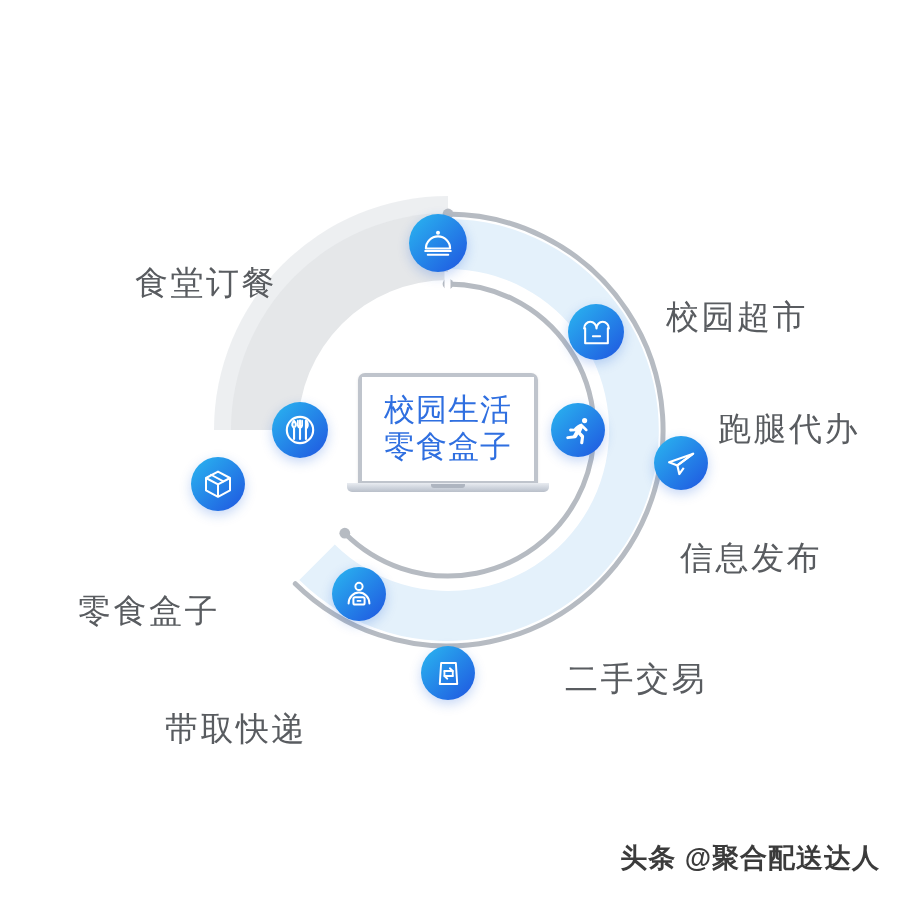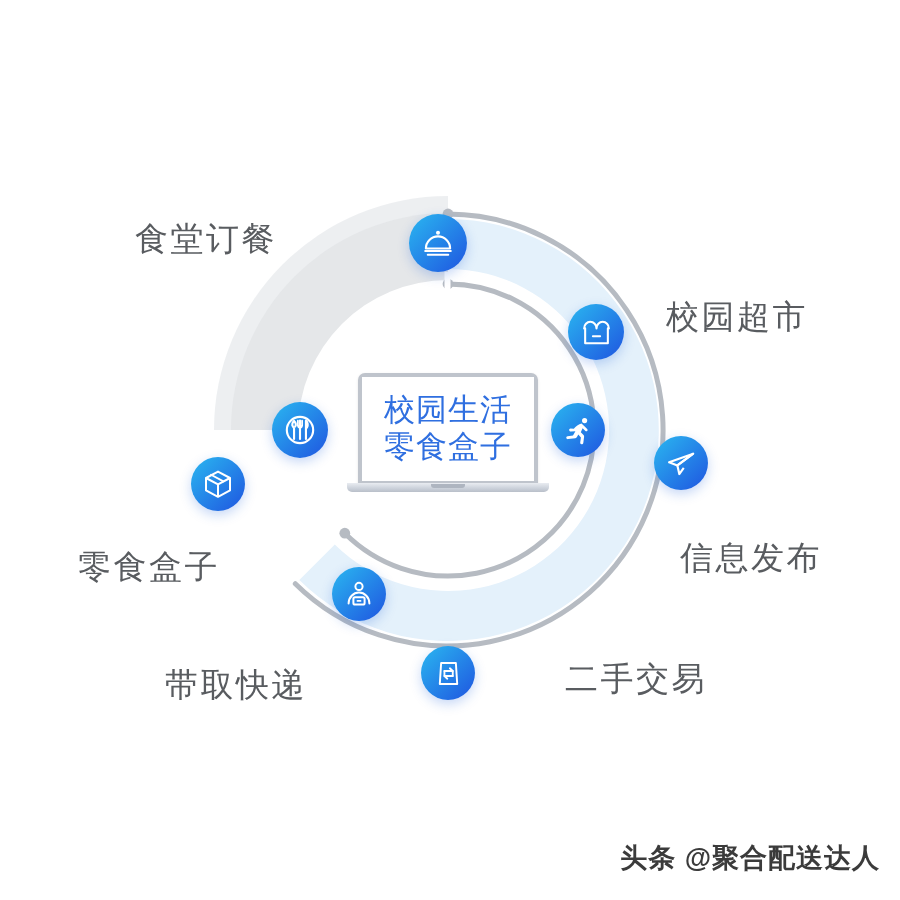--- a/index.html
+++ b/index.html
@@ -30,21 +30,21 @@
   .label {
     position: absolute;
     color: #595c60;
     font-size: 33px;
     font-weight: 300;
     letter-spacing: 2.5px;
     white-space: nowrap;
     line-height: 1;
   }
   .label.r { text-align: center; }
-  .label.l { text-align: right; }
+  .label.l { text-align: right; margin-top: 44px; }
 
   
   .icon-node {
     position: absolute;
     border-radius: 50%;
     display: flex;
     align-items: center;
     justify-content: center;
     box-shadow: 0 4px 12px rgba(26, 94, 220, 0.25);
   }
@@ -272,20 +272,21 @@
       <path d="M10.4 7.6 C12.2 9 12.6 11.4 11.4 12.8" fill="none" stroke="#fff" stroke-width="2" stroke-linecap="round"></path>
       <path d="M16 7.2 L16 24.4" fill="none" stroke="#fff" stroke-width="2" stroke-linecap="round"></path>
       <path d="M14 7.2 L14 11.4 M18 7.2 L18 11.4" fill="none" stroke="#fff" stroke-width="1.7" stroke-linecap="round"></path>
       <path d="M14 11.4 C14 12.9 14.9 13.7 16 13.9 C17.1 13.7 18 12.9 18 11.4" fill="none" stroke="#fff" stroke-width="1.7" stroke-linejoin="round"></path>
       <path d="M21.6 24.4 L21.6 7.2 C23.4 8.6 23.8 11.8 22.6 13.6 C22.1 14.3 21.6 14.4 21.6 15.2" fill="none" stroke="#fff" stroke-width="2" stroke-linecap="round" stroke-linejoin="round"></path>
     </svg>
   </div>
 
   <div class="label l" style="left:135px; top:222px;">食堂订餐</div>
   <div class="label r" style="left:666px; top:300px;">校园超市</div>
+  <div class="label r" style="left:718px; top:412px;">跑腿代办</div>
   <div class="label r" style="left:680px; top:541px;">信息发布</div>
   <div class="label r" style="left:565px; top:662px;">二手交易</div>
   <div class="label l" style="left:165px; top:668px;text-align:center;">带取快递</div>
   <div class="label l" style="left:78px; top:550px;">零食盒子</div>
 
   <div id="watermark">头条 @聚合配送达人</div>
 
 </div>
 
 </body></html>

